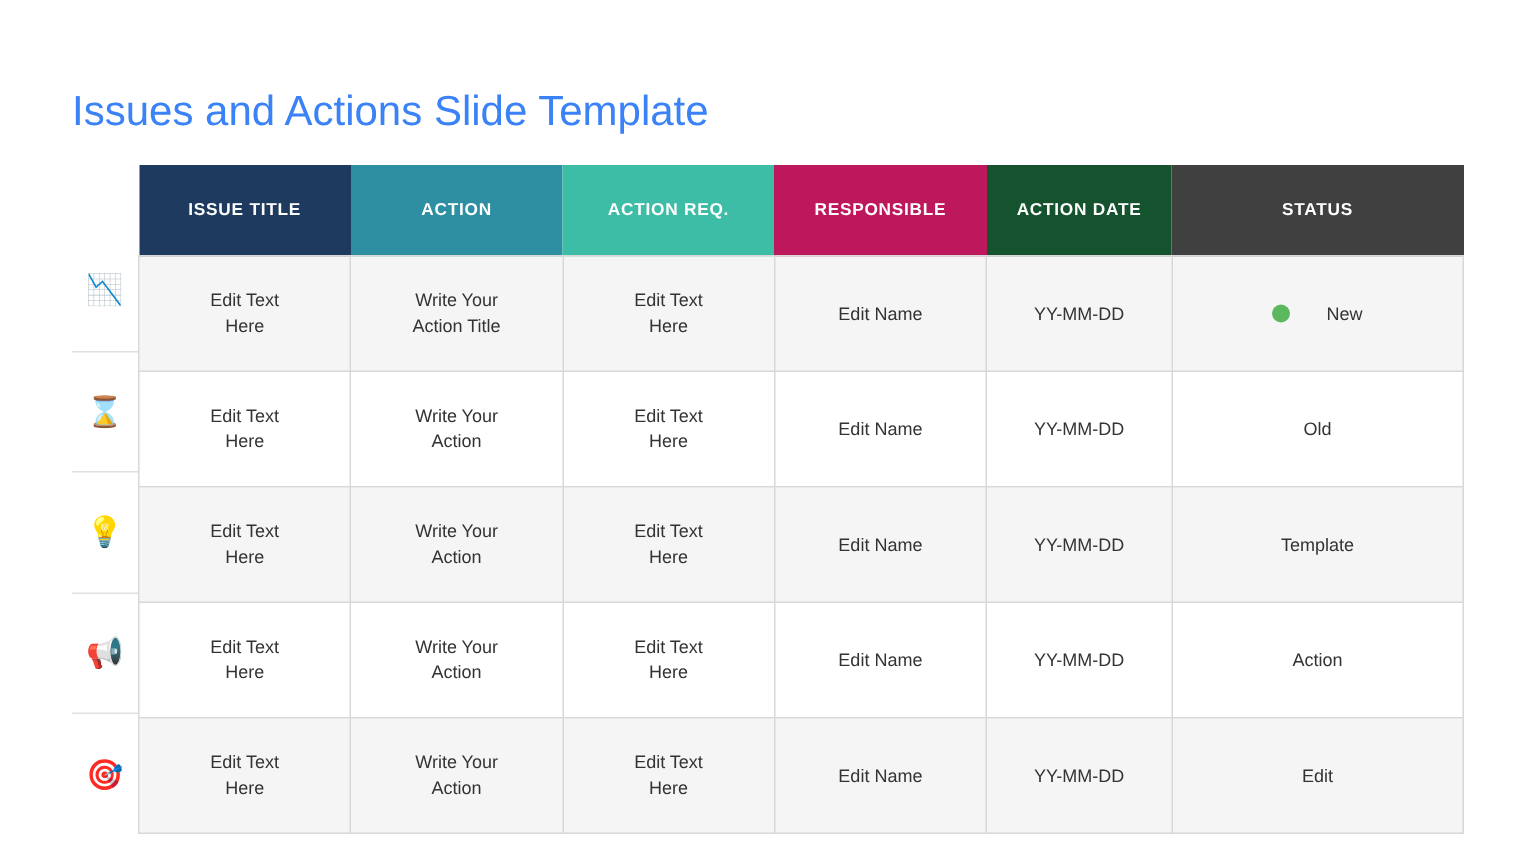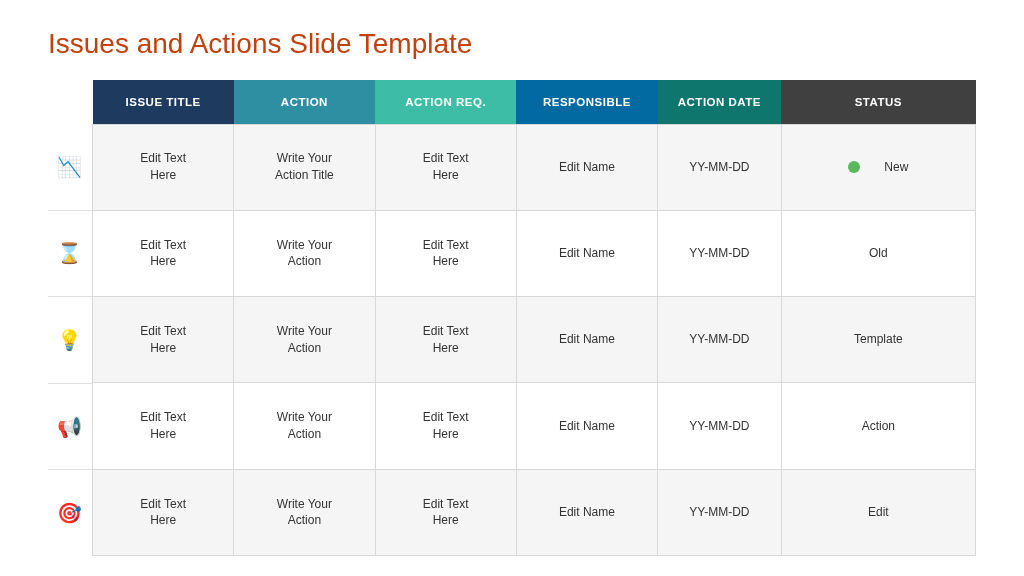--- a/index.html
+++ b/index.html
@@ -9,22 +9,23 @@
       width: 1024px;
       height: 576px;
       overflow: hidden;
       display: flex;
       flex-direction: column;
       padding: 28px 48px 20px 48px;
     }
     .page-title {
       font-size: 28px;
       font-weight: 400;
-      color: #c2410c;
+      color: #3b82f6;
       margin-bottom: 20px;
+      margin-top: 30px;
     }
     .table-wrapper {
       display: flex;
       flex-direction: row;
       align-items: stretch;
       flex: 1;
     }
     .icon-col {
       display: flex;
       flex-direction: column;
@@ -46,28 +47,28 @@
       flex: 1;
       border-collapse: collapse;
       table-layout: fixed;
     }
     .main-table th {
       text-align: center;
       font-weight: 700;
       font-size: 11.5px;
       letter-spacing: 0.5px;
       color: #fff;
-      padding: 13px 6px;
+      padding: 24px 6px;
       height: 44px;
     }
     .col-issue   { background: #1e3a5f; width: 16%; }
     .col-action  { background: #2e8fa3; width: 16%; }
     .col-service { background: #3dbda6; width: 16%; }
-    .col-resp    { background: #0369a1; width: 16%; }
-    .col-date    { background: #0f766e; width: 14%; }
+    .col-resp    { background: #be185d; width: 16%; }
+    .col-date    { background: #14532d; width: 14%; }
     .col-status  { background: #404040; width: 22%; }
     .main-table td {
       text-align: center;
       font-size: 12px;
       color: #333;
       padding: 8px 6px;
       border: 1px solid #d8d8d8;
       vertical-align: middle;
       line-height: 1.4;
     }

